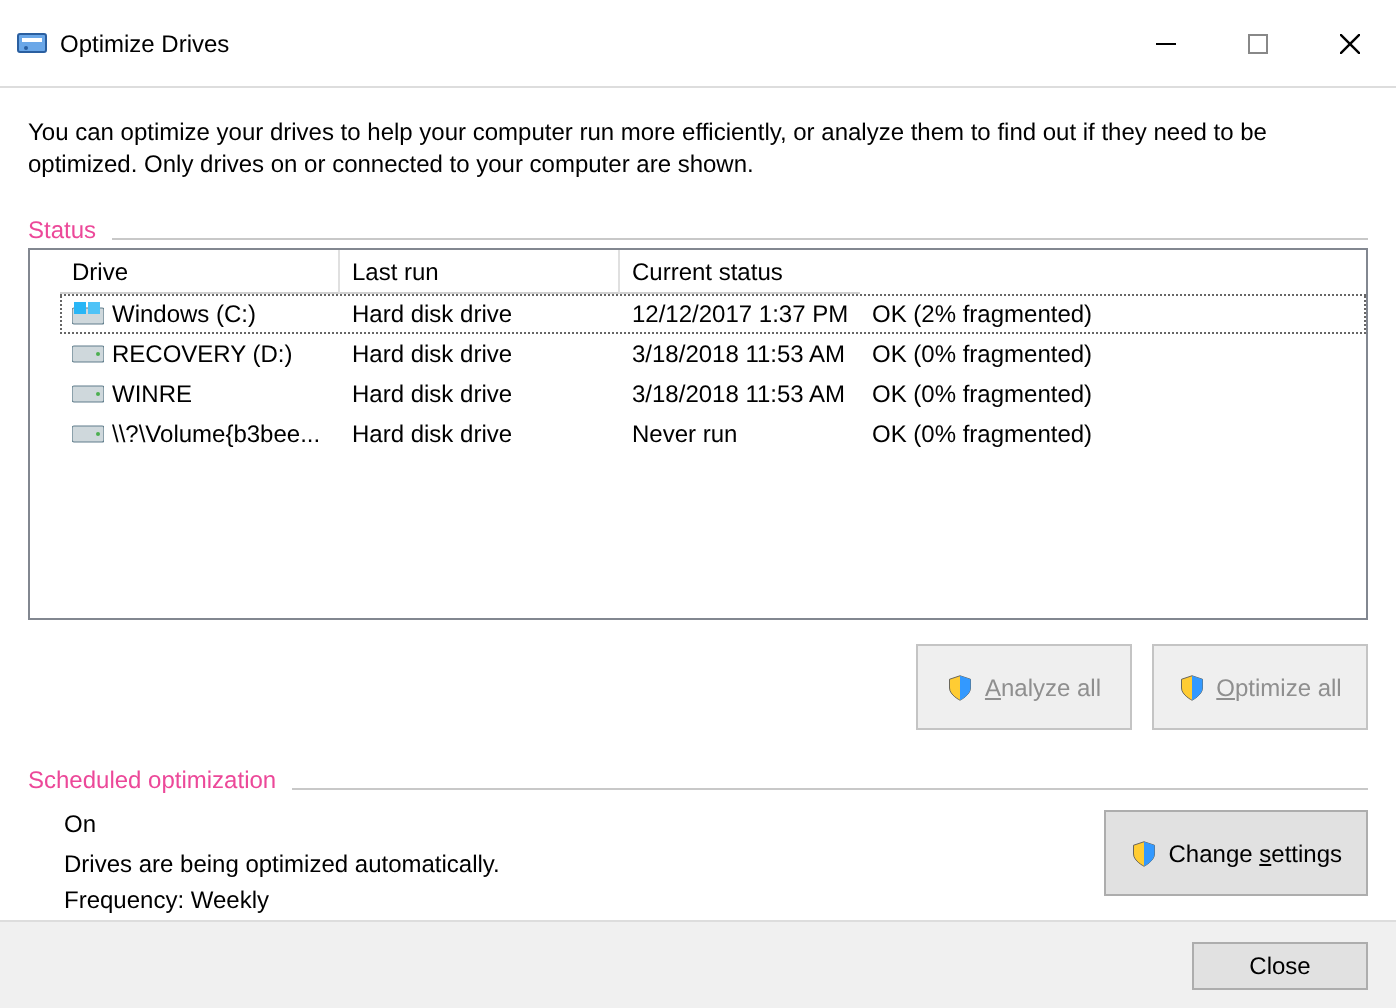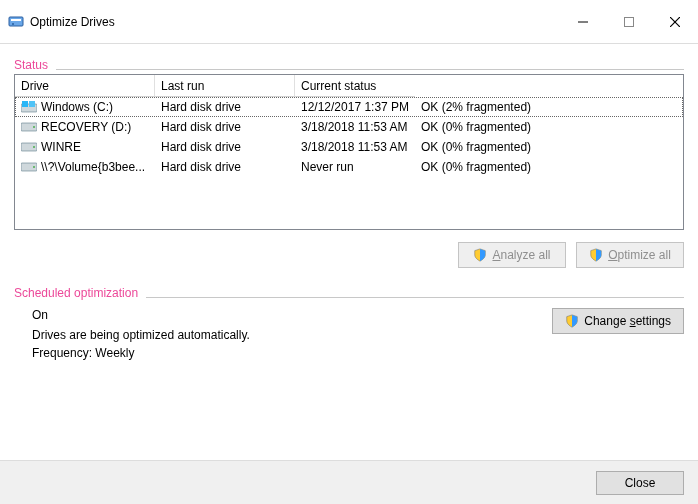--- a/index.html
+++ b/index.html
@@ -43,24 +43,25 @@
     border:none; border-top:1px solid #c8c8c8;
     margin:2px 0 10px 0;
   }
   .section-row { display:flex; align-items:flex-end; gap:8px; }
   .section-row .section-label { flex:0 0 auto; }
   .section-row .hr-line { flex:1; margin-bottom:4px; }
 
   
   .listbox {
     border:1px solid #828790;
-    height:156px;
+    height:186px;
     overflow:hidden;
     background:#fff;
     margin-bottom:12px;
+    padding-left:15px;
   }
   .listhead, .listrow {
     display:grid;
     grid-template-columns: 140px 140px 120px 1fr;
     align-items:center;
   }
   .listhead {
     height:22px;
     font-size:12px;
     background:#fff;
@@ -82,21 +83,21 @@
   .listrow.selected { outline:1px dotted #666; outline-offset:-1px; }
   .drive-icon { width:16px; height:12px; flex:0 0 auto; }
 
   
   .actions-row {
     display:flex; justify-content:flex-end; gap:10px;
     margin-bottom:18px;
   }
   .btn {
     min-width:108px;
-    height:26px;
+    height:43px;
     border:1px solid #adadad;
     background:#e1e1e1;
     font-size:12px;
     font-family:inherit;
     display:inline-flex;
     align-items:center;
     justify-content:center;
     gap:5px;
     padding:0 12px;
     color:#000;
@@ -163,20 +164,21 @@
   </div>
   <div class="win-btn">
     <svg width="10" height="10">
       <line x1="0" y1="0" x2="10" y2="10" stroke="#000" stroke-width="1.2"></line>
       <line x1="10" y1="0" x2="0" y2="10" stroke="#000" stroke-width="1.2"></line>
     </svg>
   </div>
 </div>
 
 <div class="content">
+  <div class="intro">You can optimize your drives to help your computer run more efficiently, or analyze them to find out if they need to be optimized. Only drives on or connected to your computer are shown.</div>
 
   <div class="section-row">
     <div class="section-label">Status</div>
     <hr class="hr-line">
   </div>
 
   <div class="listbox">
     <div class="listhead">
       <div class="hcell">Drive</div>
       <div class="hcell">Last run</div>

